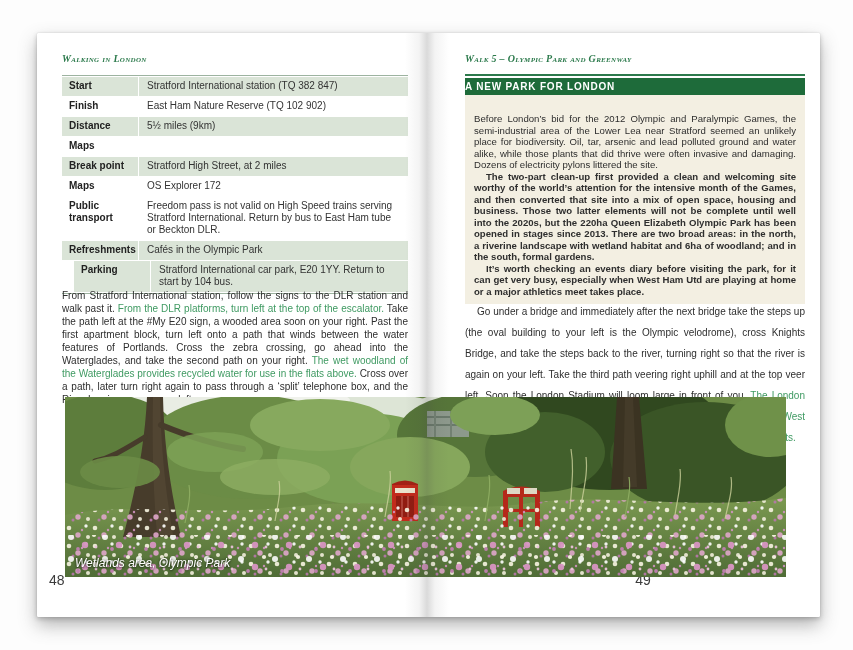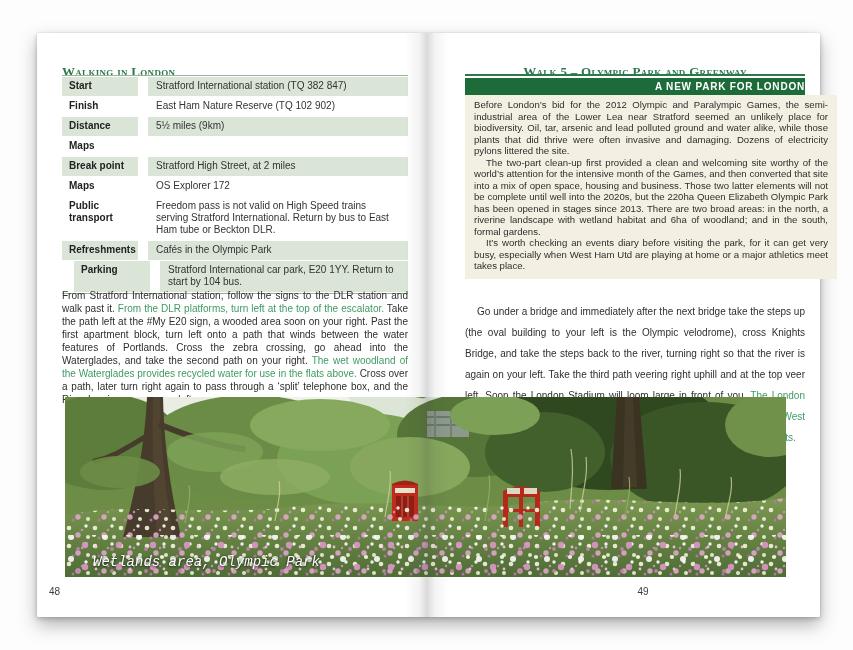--- a/index.html
+++ b/index.html
@@ -10,69 +10,69 @@
     position:absolute; left:37px; top:33px; width:783px; height:584px;
     background:#ffffff; border-radius:1px;
     box-shadow:0 8px 18px rgba(90,90,90,.45), 0 2px 5px rgba(0,0,0,.22), 0 0 1px rgba(0,0,0,.25);
   }
   .fold {
     position:absolute; left:368px; top:0; width:44px; height:584px; z-index:6; pointer-events:none;
     background:linear-gradient(90deg, rgba(0,0,0,0) 0%, rgba(60,60,60,.06) 32%, rgba(70,70,70,.20) 50%, rgba(60,60,60,.06) 68%, rgba(0,0,0,0) 100%);
   }
 
   .run-head {
-    position:absolute; top:31px; font-family:"Liberation Serif", serif;
-    font-weight:bold; font-variant:small-caps;
-    font-size:13px; color:#2c7a4c; letter-spacing:.3px;
+    position:absolute; top:20px; font-family:"Liberation Serif", serif;
+    font-style:italic; font-weight:bold; font-variant:small-caps;
+    font-size:10px; color:#2c7a4c; letter-spacing:.3px;
   }
   .run-head.left  { left:25px; width:346px; text-align:left; }
-  .run-head.right { left:428px; width:340px; text-align:center; }
+  .run-head.right { left:428px; width:340px; text-align:left; }
 
   
   .info-table {
     position:absolute; left:25px; top:42px; width:346px;
     border-top:1px solid #9db3a0; border-bottom:1px solid #9db3a0;
     font-size:10px; line-height:12px; color:#333; padding:1px 0;
   }
   .trow { display:flex; margin-bottom:1px; }
   .trow:last-child { margin-bottom:0;padding-left:12px; }
   .tlabel { width:76px; padding:3px 4px 4px 7px; font-weight:bold; color:#222; }
-  .tvalue { flex:1; margin-left:10px; padding:3px 8px 4px 8px; }
+  .tvalue { flex:1; margin-left:1px; padding:3px 8px 4px 8px; }
   .trow.green .tlabel, .trow.green .tvalue { background:#dae4d7; }
 
   
   .body-copy { position:absolute; font-size:10px; line-height:13px; color:#2e2e2e; text-align:justify; }
   .body-copy .hl { color:#3f9a62; }
   .body-left  { left:25px;  top:256px; width:346px; }
   .body-right { left:428px; top:268px; width:340px; line-height:21px; text-indent:12px; }
 
   
   .green-rule { position:absolute; left:428px; top:41px; width:340px; height:2px; background:#2c7a4c; }
   .box-bar {
     position:absolute; left:428px; top:45px; width:340px; height:31px;
     background:#1e6b3a; color:#ffffff; font-weight:bold; font-size:10px;
-    letter-spacing:.8px; text-align:right; line-height:17px;
+    letter-spacing:.8px; text-align:left; line-height:17px;
   }
   .feature-box {
-    position:absolute; left:428px; top:62px; width:372px;
-    background:#f3efe2; padding:4px 9px 7px 9px;
+    position:absolute; left:428px; top:62px; width:340px;
+    background:#f3efe2; padding:18px 9px 7px 9px;
     font-size:9.6px; line-height:11.5px; color:#2e2e2e; text-align:justify;
   }
-  .feature-box p + p { text-indent:12px; }
-
-  .page-num { position:absolute; top:553px; font-size:10px; color:#3b3b3b; }
+  .feature-box p + p { text-indent:12px;font-weight:bold; }
+
+  .page-num { position:absolute; top:539px; font-size:14px; color:#3b3b3b; }
   .page-num.left  { left:12px; }
   .page-num.right { left:428px; width:356px; text-align:center; }
 
   
   .photo { position:absolute; left:28px; top:364px; width:721px; height:180px; overflow:hidden; z-index:4; }
   .photo svg { display:block; }
   .photo-caption {
-    position:absolute; left:28px; bottom:7px;
-    font-family:Liberation Mono, monospace; font-style:italic; font-size:14px;
+    position:absolute; left:10px; bottom:7px;
+    font-family:Liberation Sans, sans-serif; font-style:italic; font-size:12px;
     color:#ffffff; text-shadow:0 0 3px rgba(0,0,0,.6), 0 1px 2px rgba(0,0,0,.5);
   }
 </style>
 </head>
 <body>
 
 <div class="canvas">
   <div class="spread">
 
     <div>

